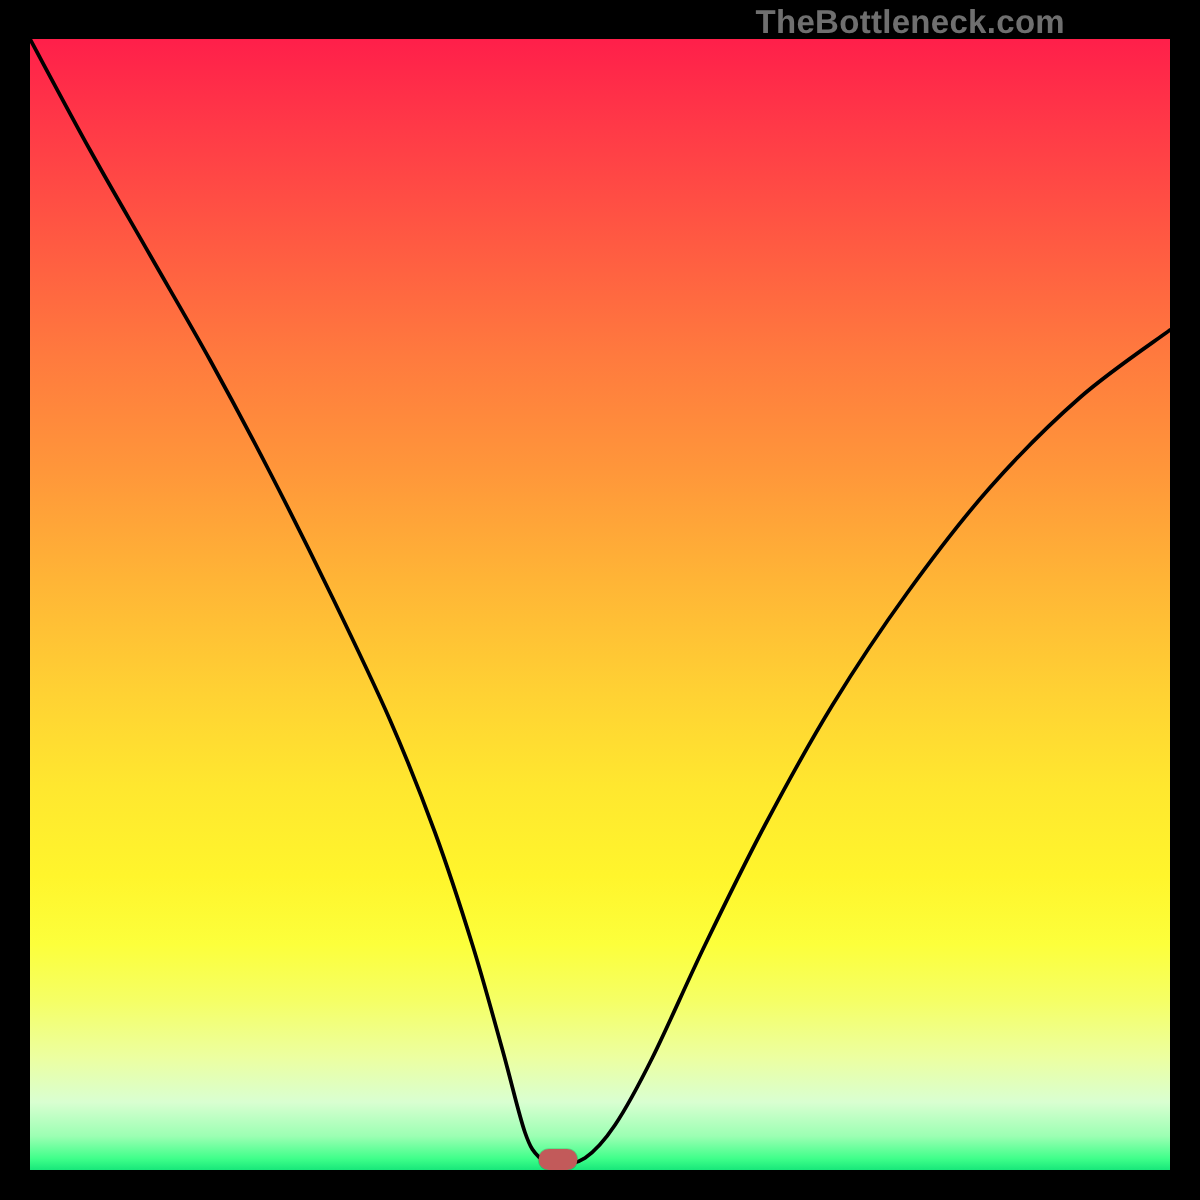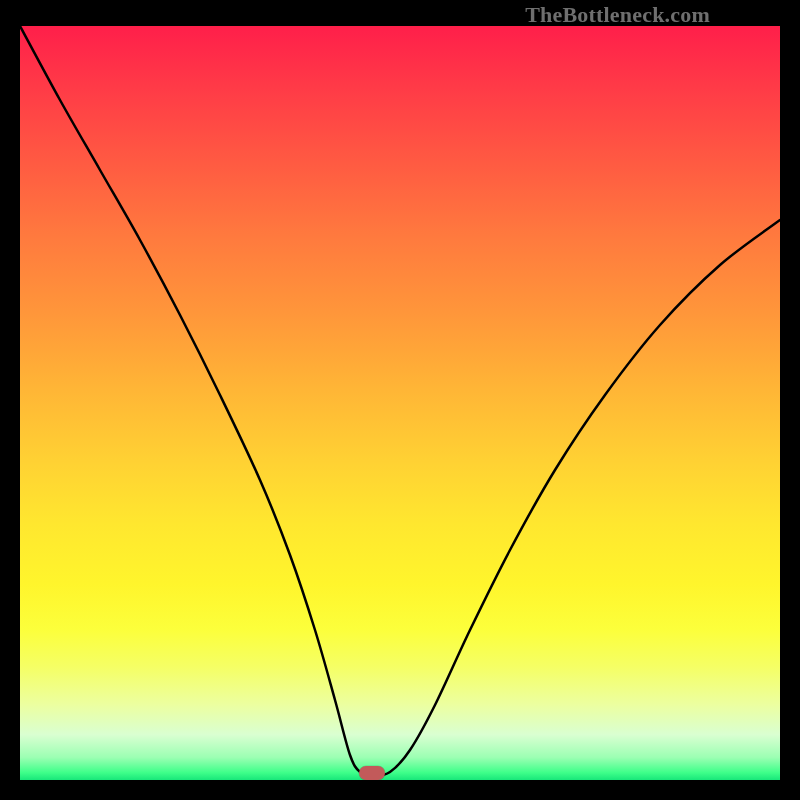--- a/index.html
+++ b/index.html
@@ -8,21 +8,20 @@
     width: 800px;
     height: 800px;
     background: #000;
     font-family: Arial, Helvetica, sans-serif;
   }
   .frame {
     position: relative;
     width: 724px;
     height: 800px;
     background: #000;
-    font-family: Liberation Serif, serif;
   }
   .watermark {
     position: absolute;
     top: 2px;
     right: 14px;
     color: #6f6f6f;
     font-size: 22px;
     font-weight: 600;
     letter-spacing: 0.2px;
     z-index: 20;

